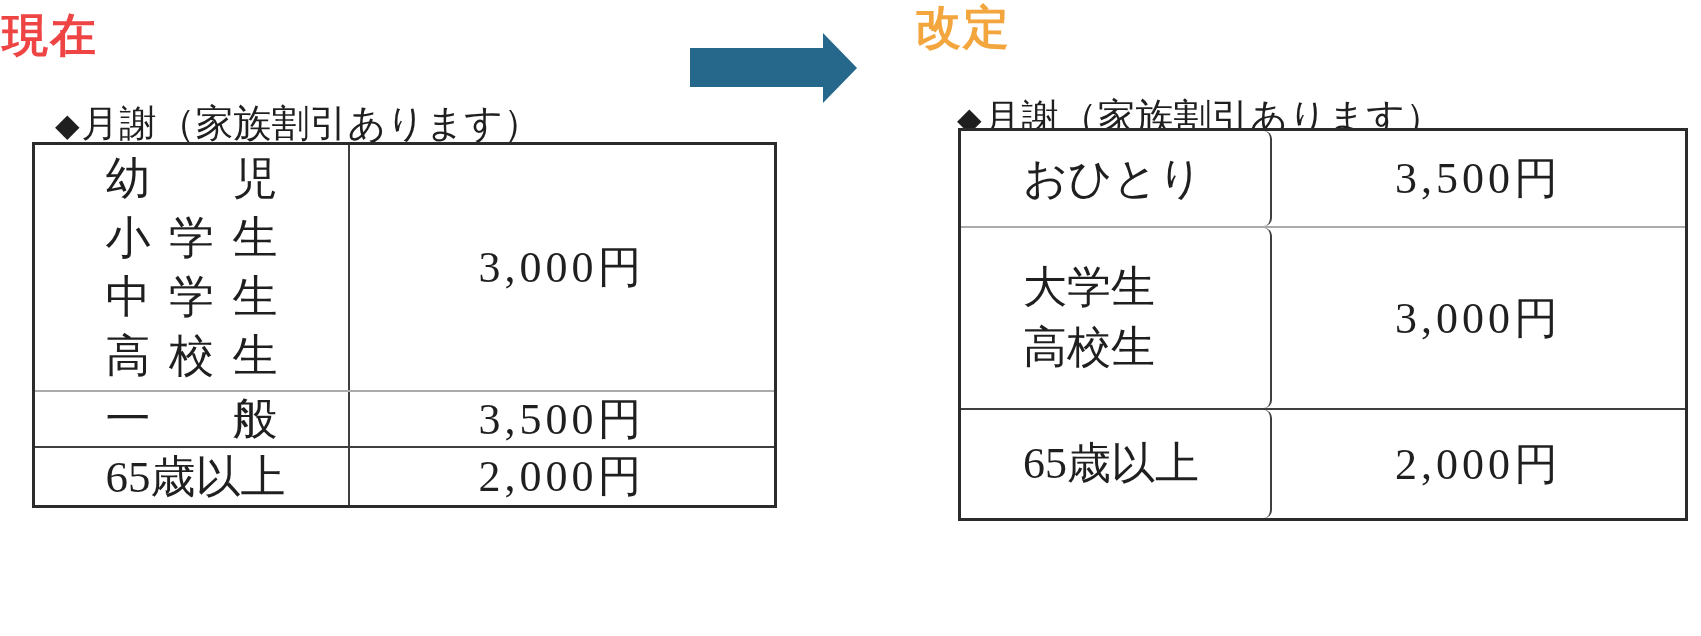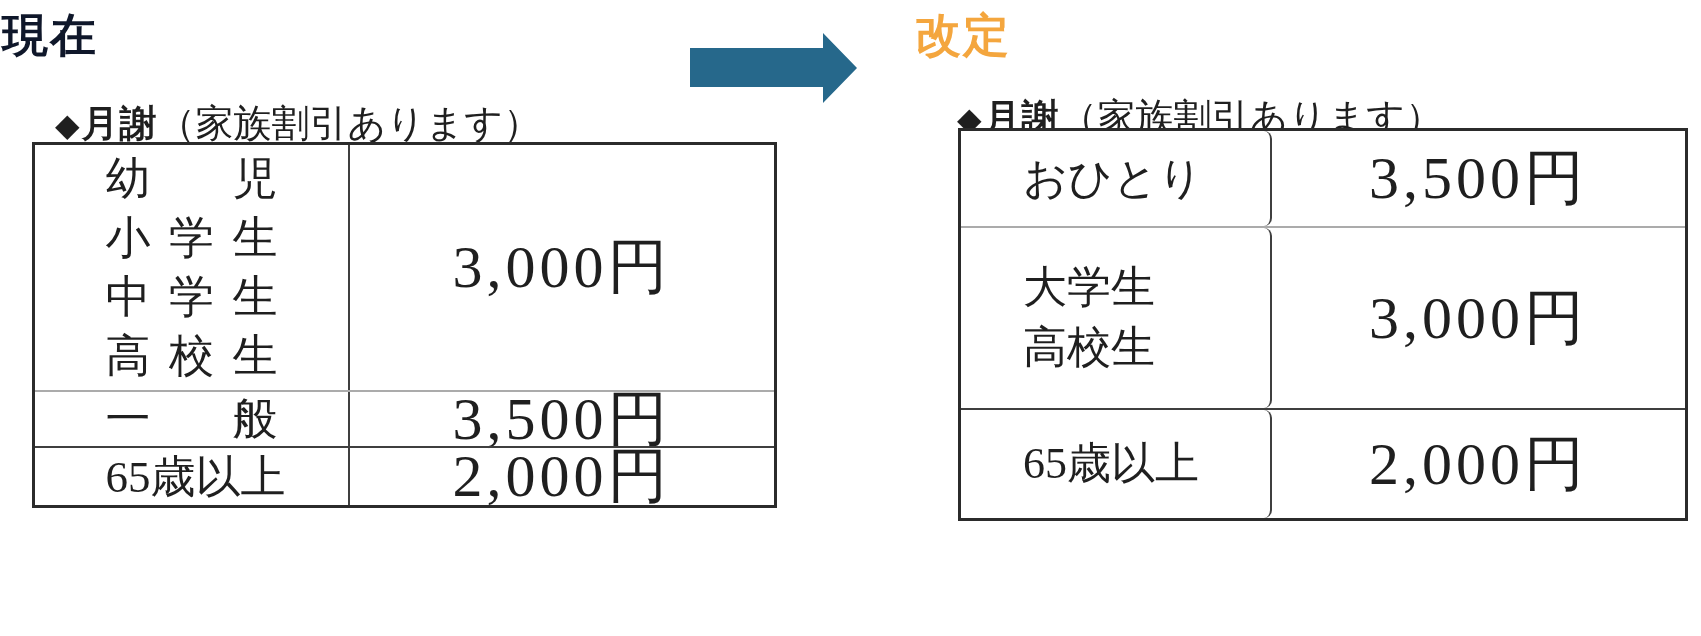--- a/index.html
+++ b/index.html
@@ -7,31 +7,31 @@
     position:relative; width:1701px; height:636px; background:#ffffff;
     font-family:"Liberation Serif", serif; color:#1f1f1f; overflow:hidden;
   }
 
   
   .sec-title {
     position:absolute; font-family:"Liberation Sans", sans-serif;
     font-weight:bold; font-size:46px; line-height:1; letter-spacing:2px;
   }
   .current-title { left:2px;  top:12px; }
-  .revised-title { left:915px; top:12px; }
+  .revised-title { left:915px; top:4px; }
 
   
   .subheading {
     position:absolute; font-family:"Liberation Sans", sans-serif;
     display:flex; align-items:baseline; white-space:nowrap; color:#1f1f1f;
   }
   .current-sub { left:55px;  top:62px; }
   .revised-sub { left:957px; top:56px; }
   .diamond  { font-size:32px; margin-right:2px; }
-  .fee-word { font-size:37px; font-weight:bold; letter-spacing:1px;margin-top:37px; }
+  .fee-word { font-size:37px; font-weight:normal; letter-spacing:1px;margin-top:37px; }
   .fee-note { font-size:38px; letter-spacing:0px; }
 
   
   .arrow { position:absolute; left:690px; top:33px; width:167px; height:70px; }
 
   
   .fee-table {
     position:absolute; background:#ffffff; box-sizing:border-box;
     border:3px solid #2b2b2b; display:flex; flex-direction:column;
   }
@@ -51,36 +51,36 @@
 
   .cell { box-sizing:border-box; }
   .label-cell {
     display:flex; flex-direction:column; justify-content:center;
     border-right:2px solid #3f3f3f;
   }
   #current-table .label-cell { width:315px; align-items:center; }
   #revised-table .label-cell { width:311px; align-items:flex-start; padding-left:62px;border-radius:8px; }
 
   .price-cell { flex:1; display:flex; align-items:center; justify-content:center; }
-  .price { font-size:60px; letter-spacing:4px; white-space:nowrap; }
+  .price { font-size:44px; letter-spacing:4px; white-space:nowrap; }
 
   
   .jline {
     display:flex; justify-content:space-between; align-items:center;
     width:172px; height:59px; font-size:45px; white-space:nowrap;
   }
   
   .pline { font-size:44px; line-height:60px; white-space:nowrap; }
 </style>
 </head>
 <body>
 
 <div class="canvas">
 
-  <div class="sec-title current-title" style="color: #0f172a; text-align: right;">現在</div>
+  <div class="sec-title current-title" style="color: #ef4444; text-align: right;">現在</div>
 
   <div class="subheading current-sub">
     <span class="diamond">◆</span>
     <span class="fee-word">月謝</span>
     <span class="fee-note">（家族割引あります）</span>
   </div>
 
   <div class="fee-table" id="current-table">
       <div class="t-row">
         <div class="cell label-cell">

